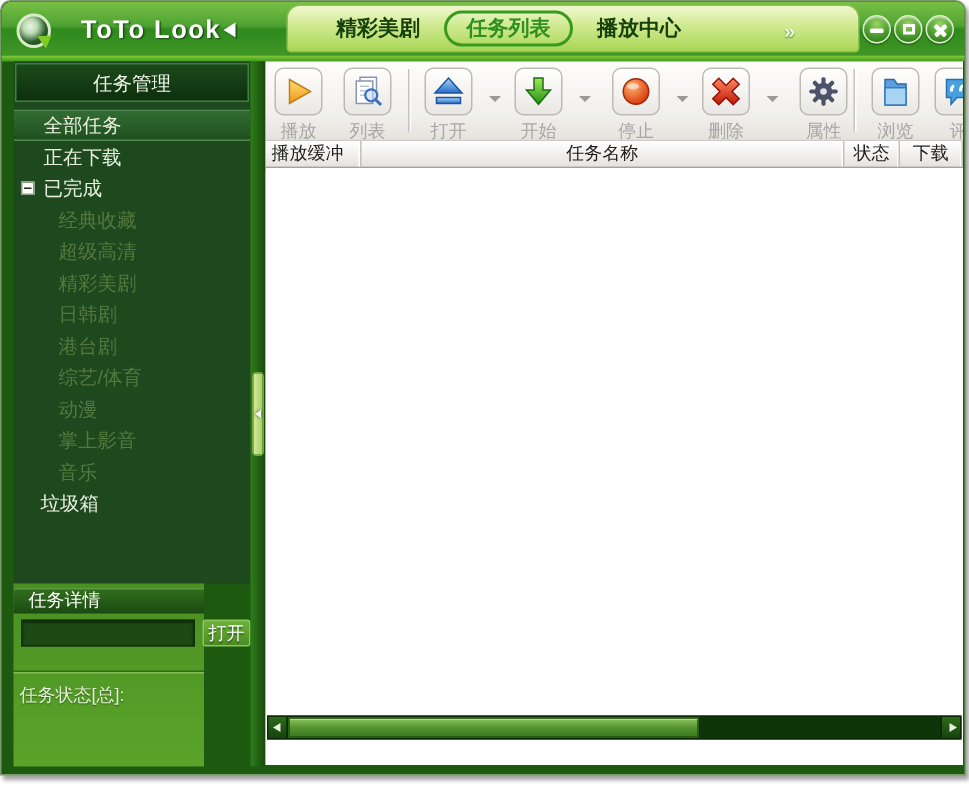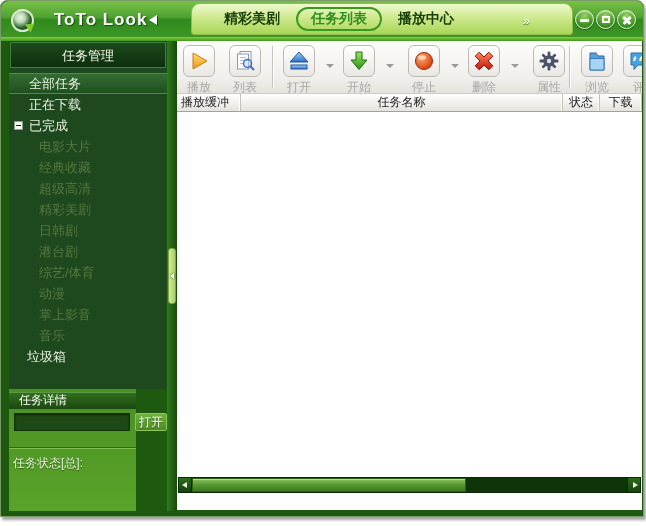--- a/index.html
+++ b/index.html
@@ -174,21 +174,20 @@
   </div>
 
   <div class="brightline"></div>
 
   <div class="sidebar">
     <div class="side-header">任务管理</div>
     <div class="side-items" id="side-items">
         <div class="side-item selected"><span>全部任务</span></div>
         <div class="side-item"><span>正在下载</span></div>
         <div class="side-item"><span class="expander"></span><span>已完成</span></div>
-        <div class="side-item sub"><span>电影大片</span></div>
         <div class="side-item sub"><span>经典收藏</span></div>
         <div class="side-item sub"><span>超级高清</span></div>
         <div class="side-item sub"><span>精彩美剧</span></div>
         <div class="side-item sub"><span>日韩剧</span></div>
         <div class="side-item sub"><span>港台剧</span></div>
         <div class="side-item sub"><span>综艺/体育</span></div>
         <div class="side-item sub"><span>动漫</span></div>
         <div class="side-item sub"><span>掌上影音</span></div>
         <div class="side-item sub"><span>音乐</span></div>
         <div class="side-item trash"><span>垃圾箱</span></div>

